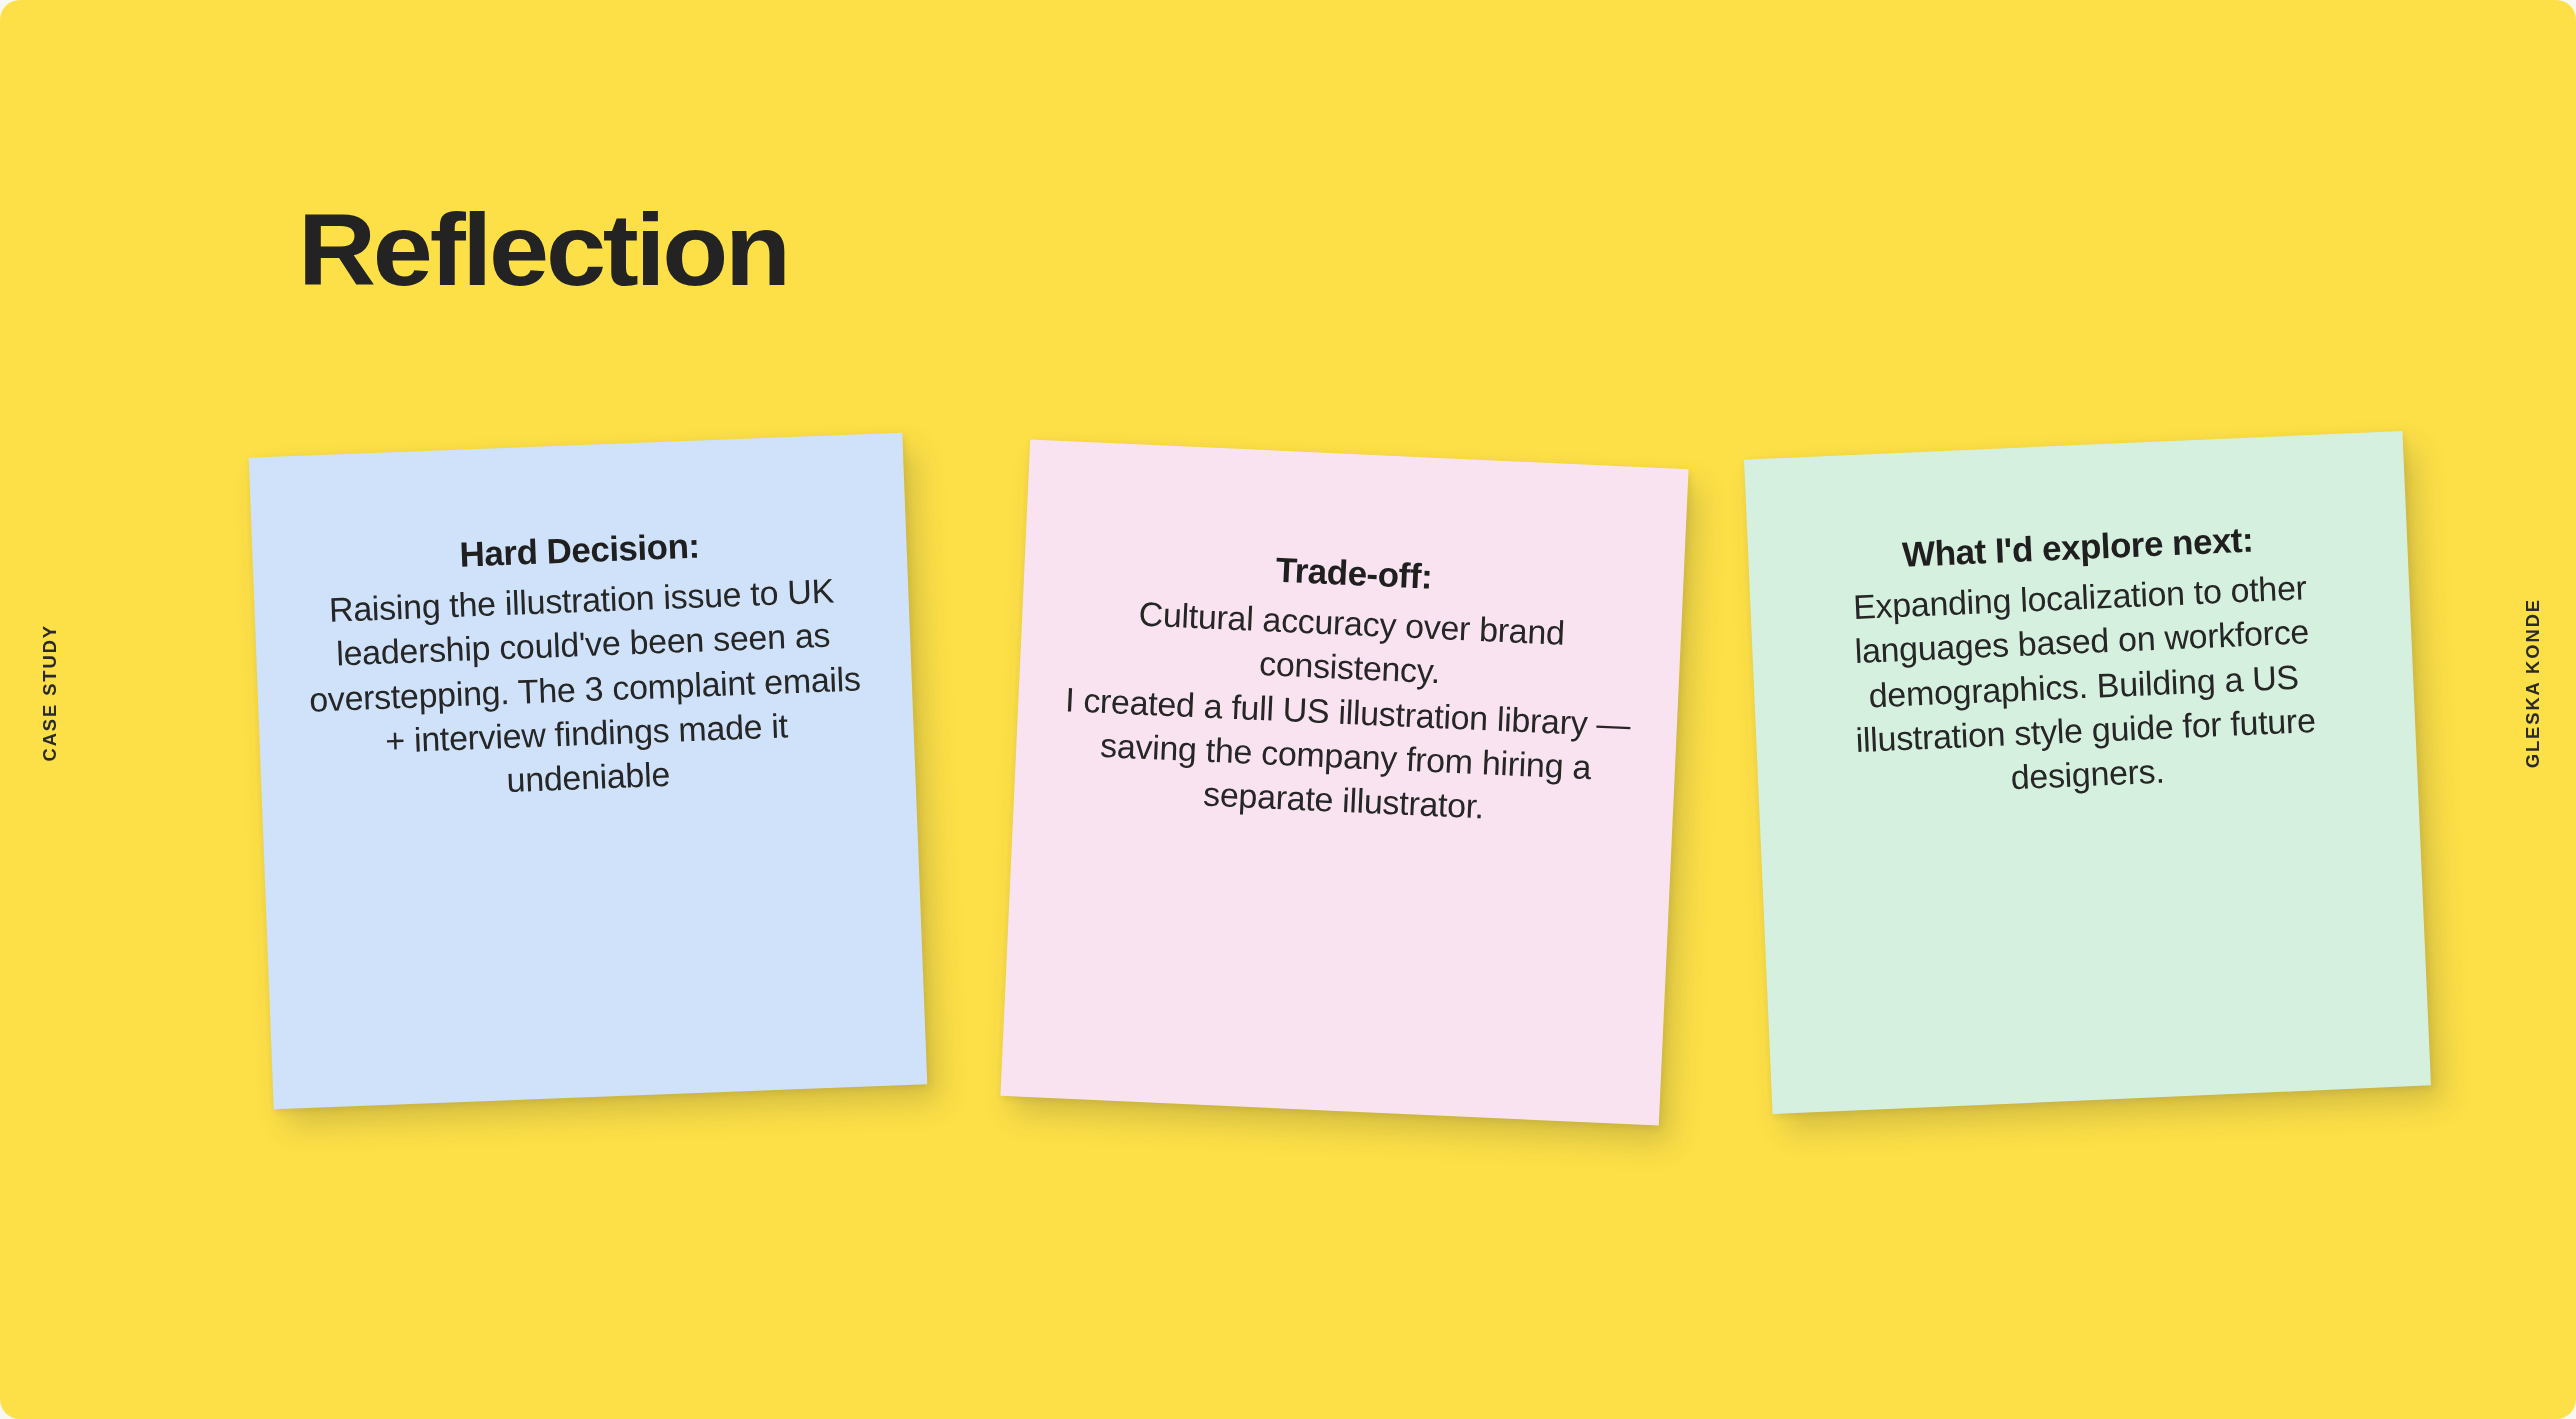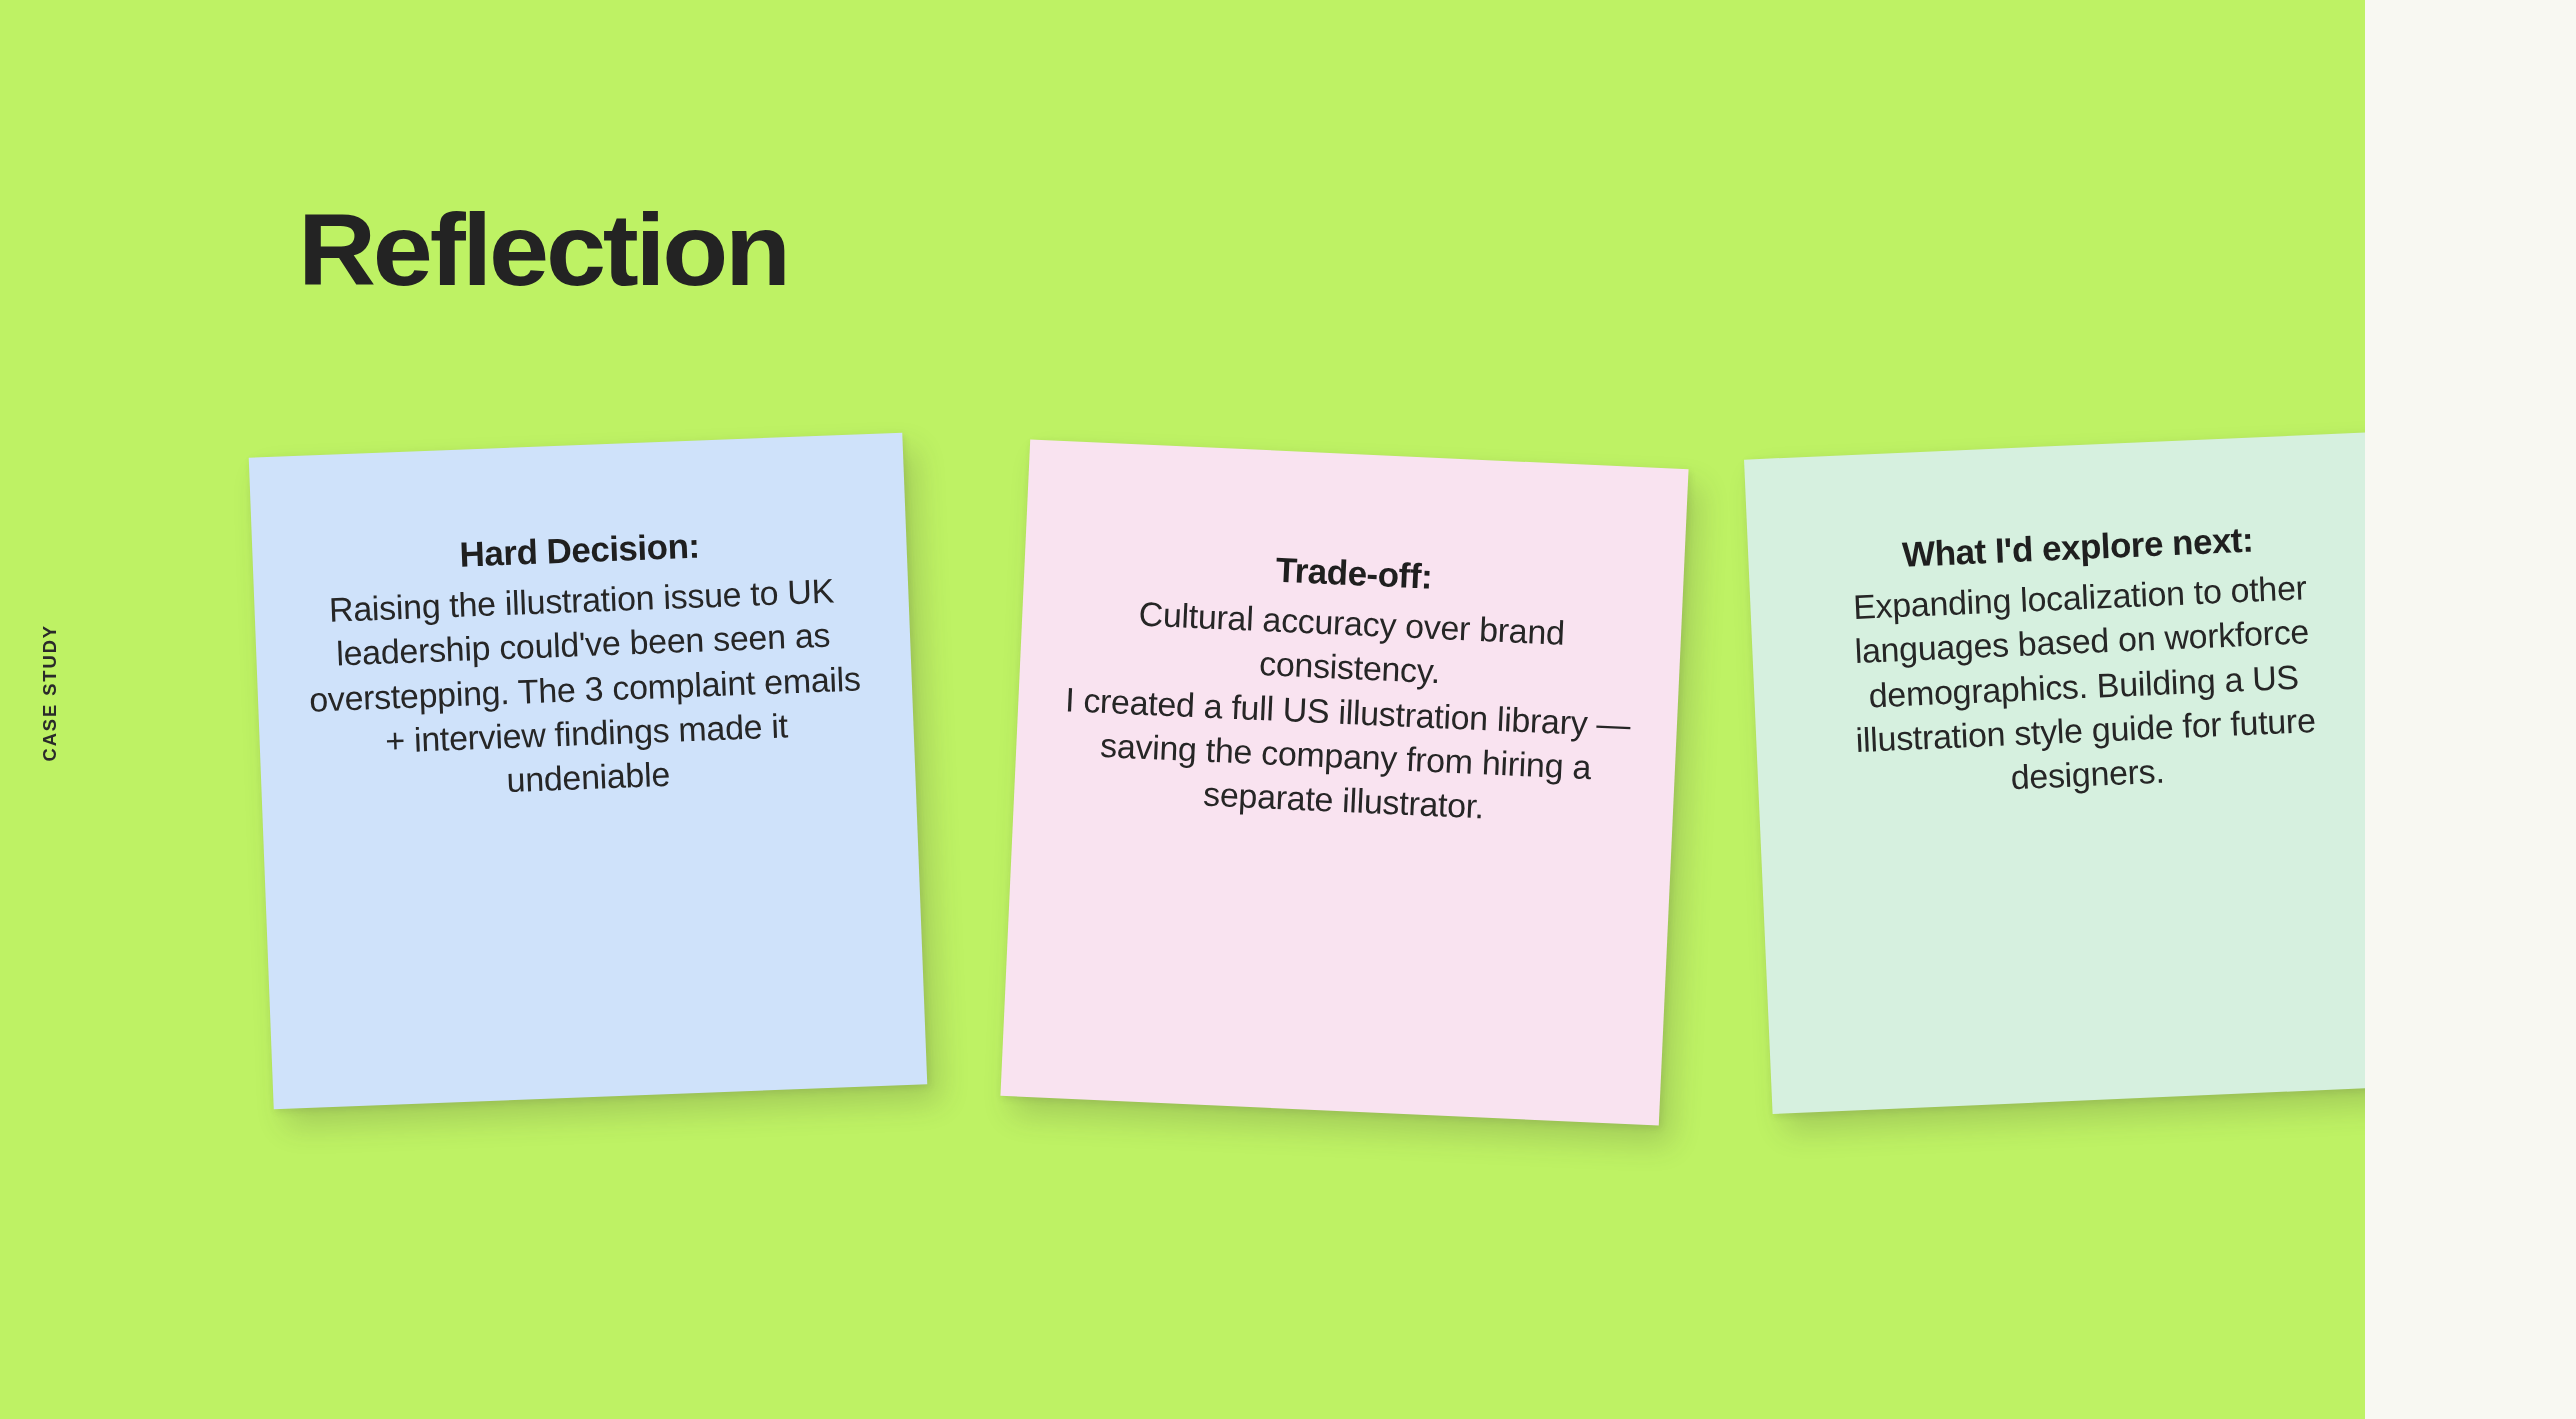--- a/index.html
+++ b/index.html
@@ -12,24 +12,25 @@
     width: 2576px;
     height: 1419px;
     overflow: hidden;
     background: #f8f8f2;
     font-family: "Liberation Sans", sans-serif;
     -webkit-font-smoothing: antialiased;
   }
 
   .slide {
     position: relative;
-    width: 2365px;
+    width: 2576px;
     height: 1419px;
-    background: #bef264;
+    background: #fde047;
     overflow: hidden;
+    border-radius: 20px;
   }
 
   
   .page-title {
     position: absolute;
     left: 298px;
     top: 131px;
     font-size: 102px;
     line-height: 1;
     font-weight: 700;

